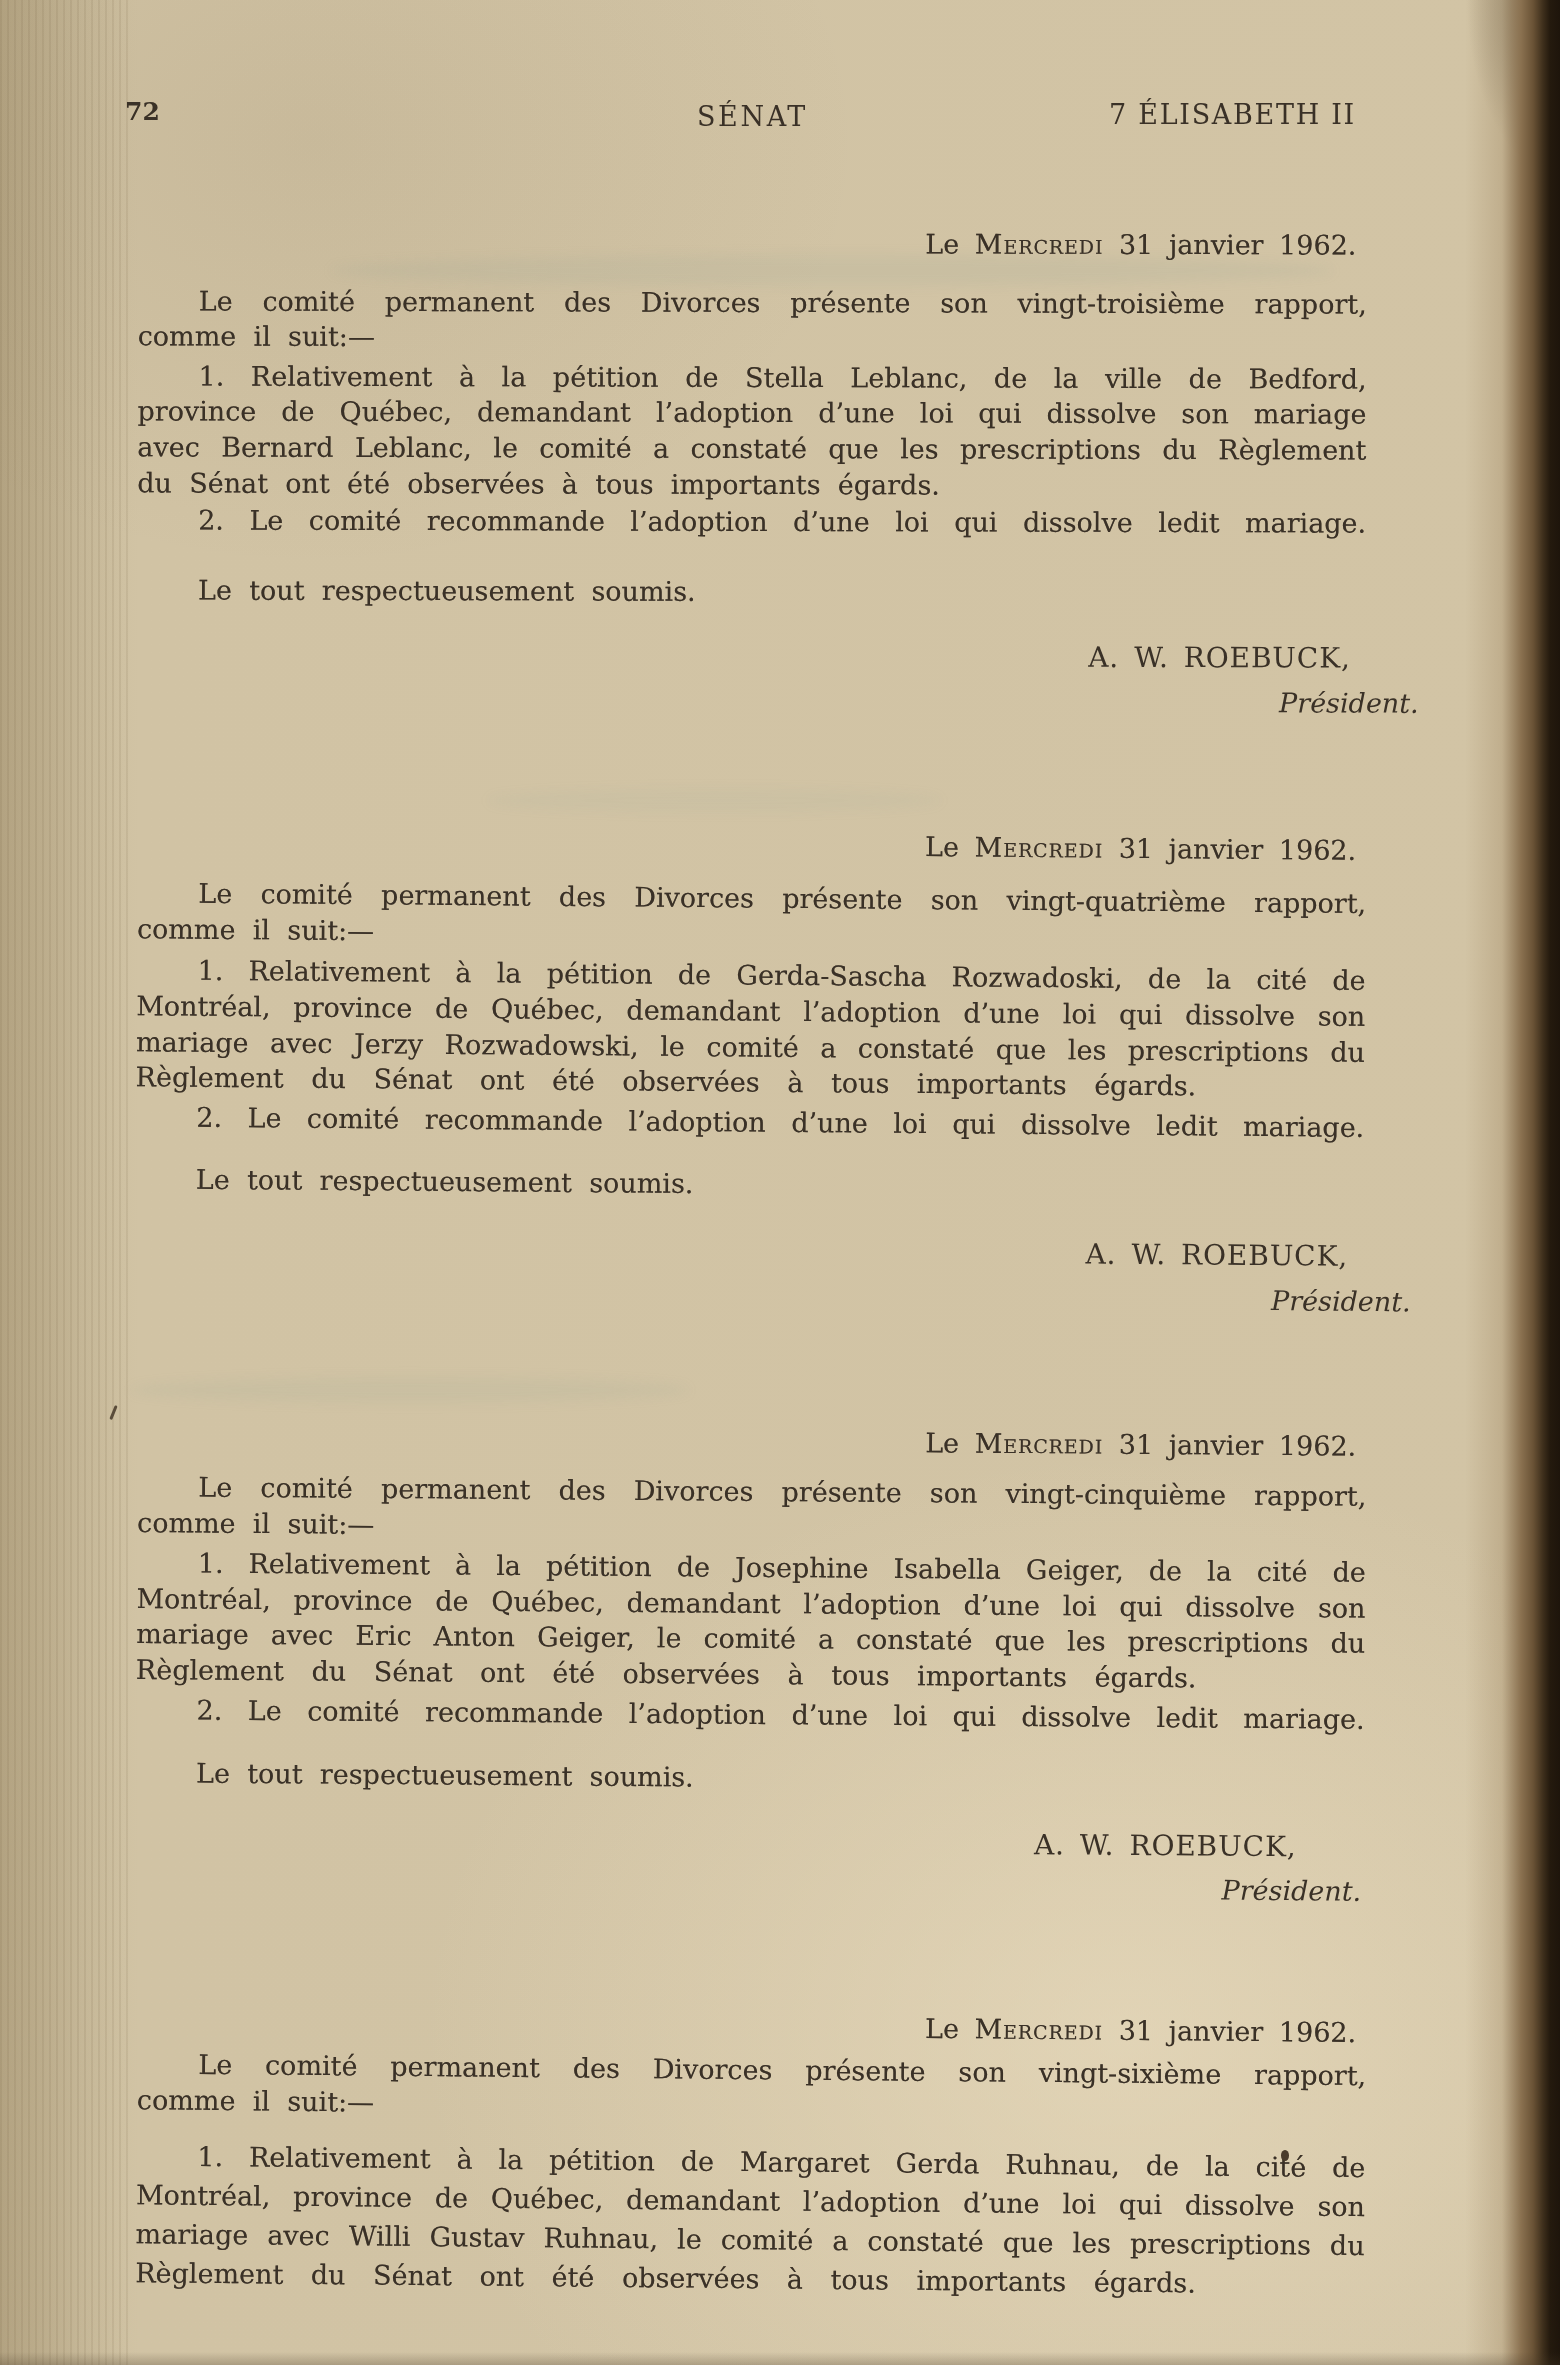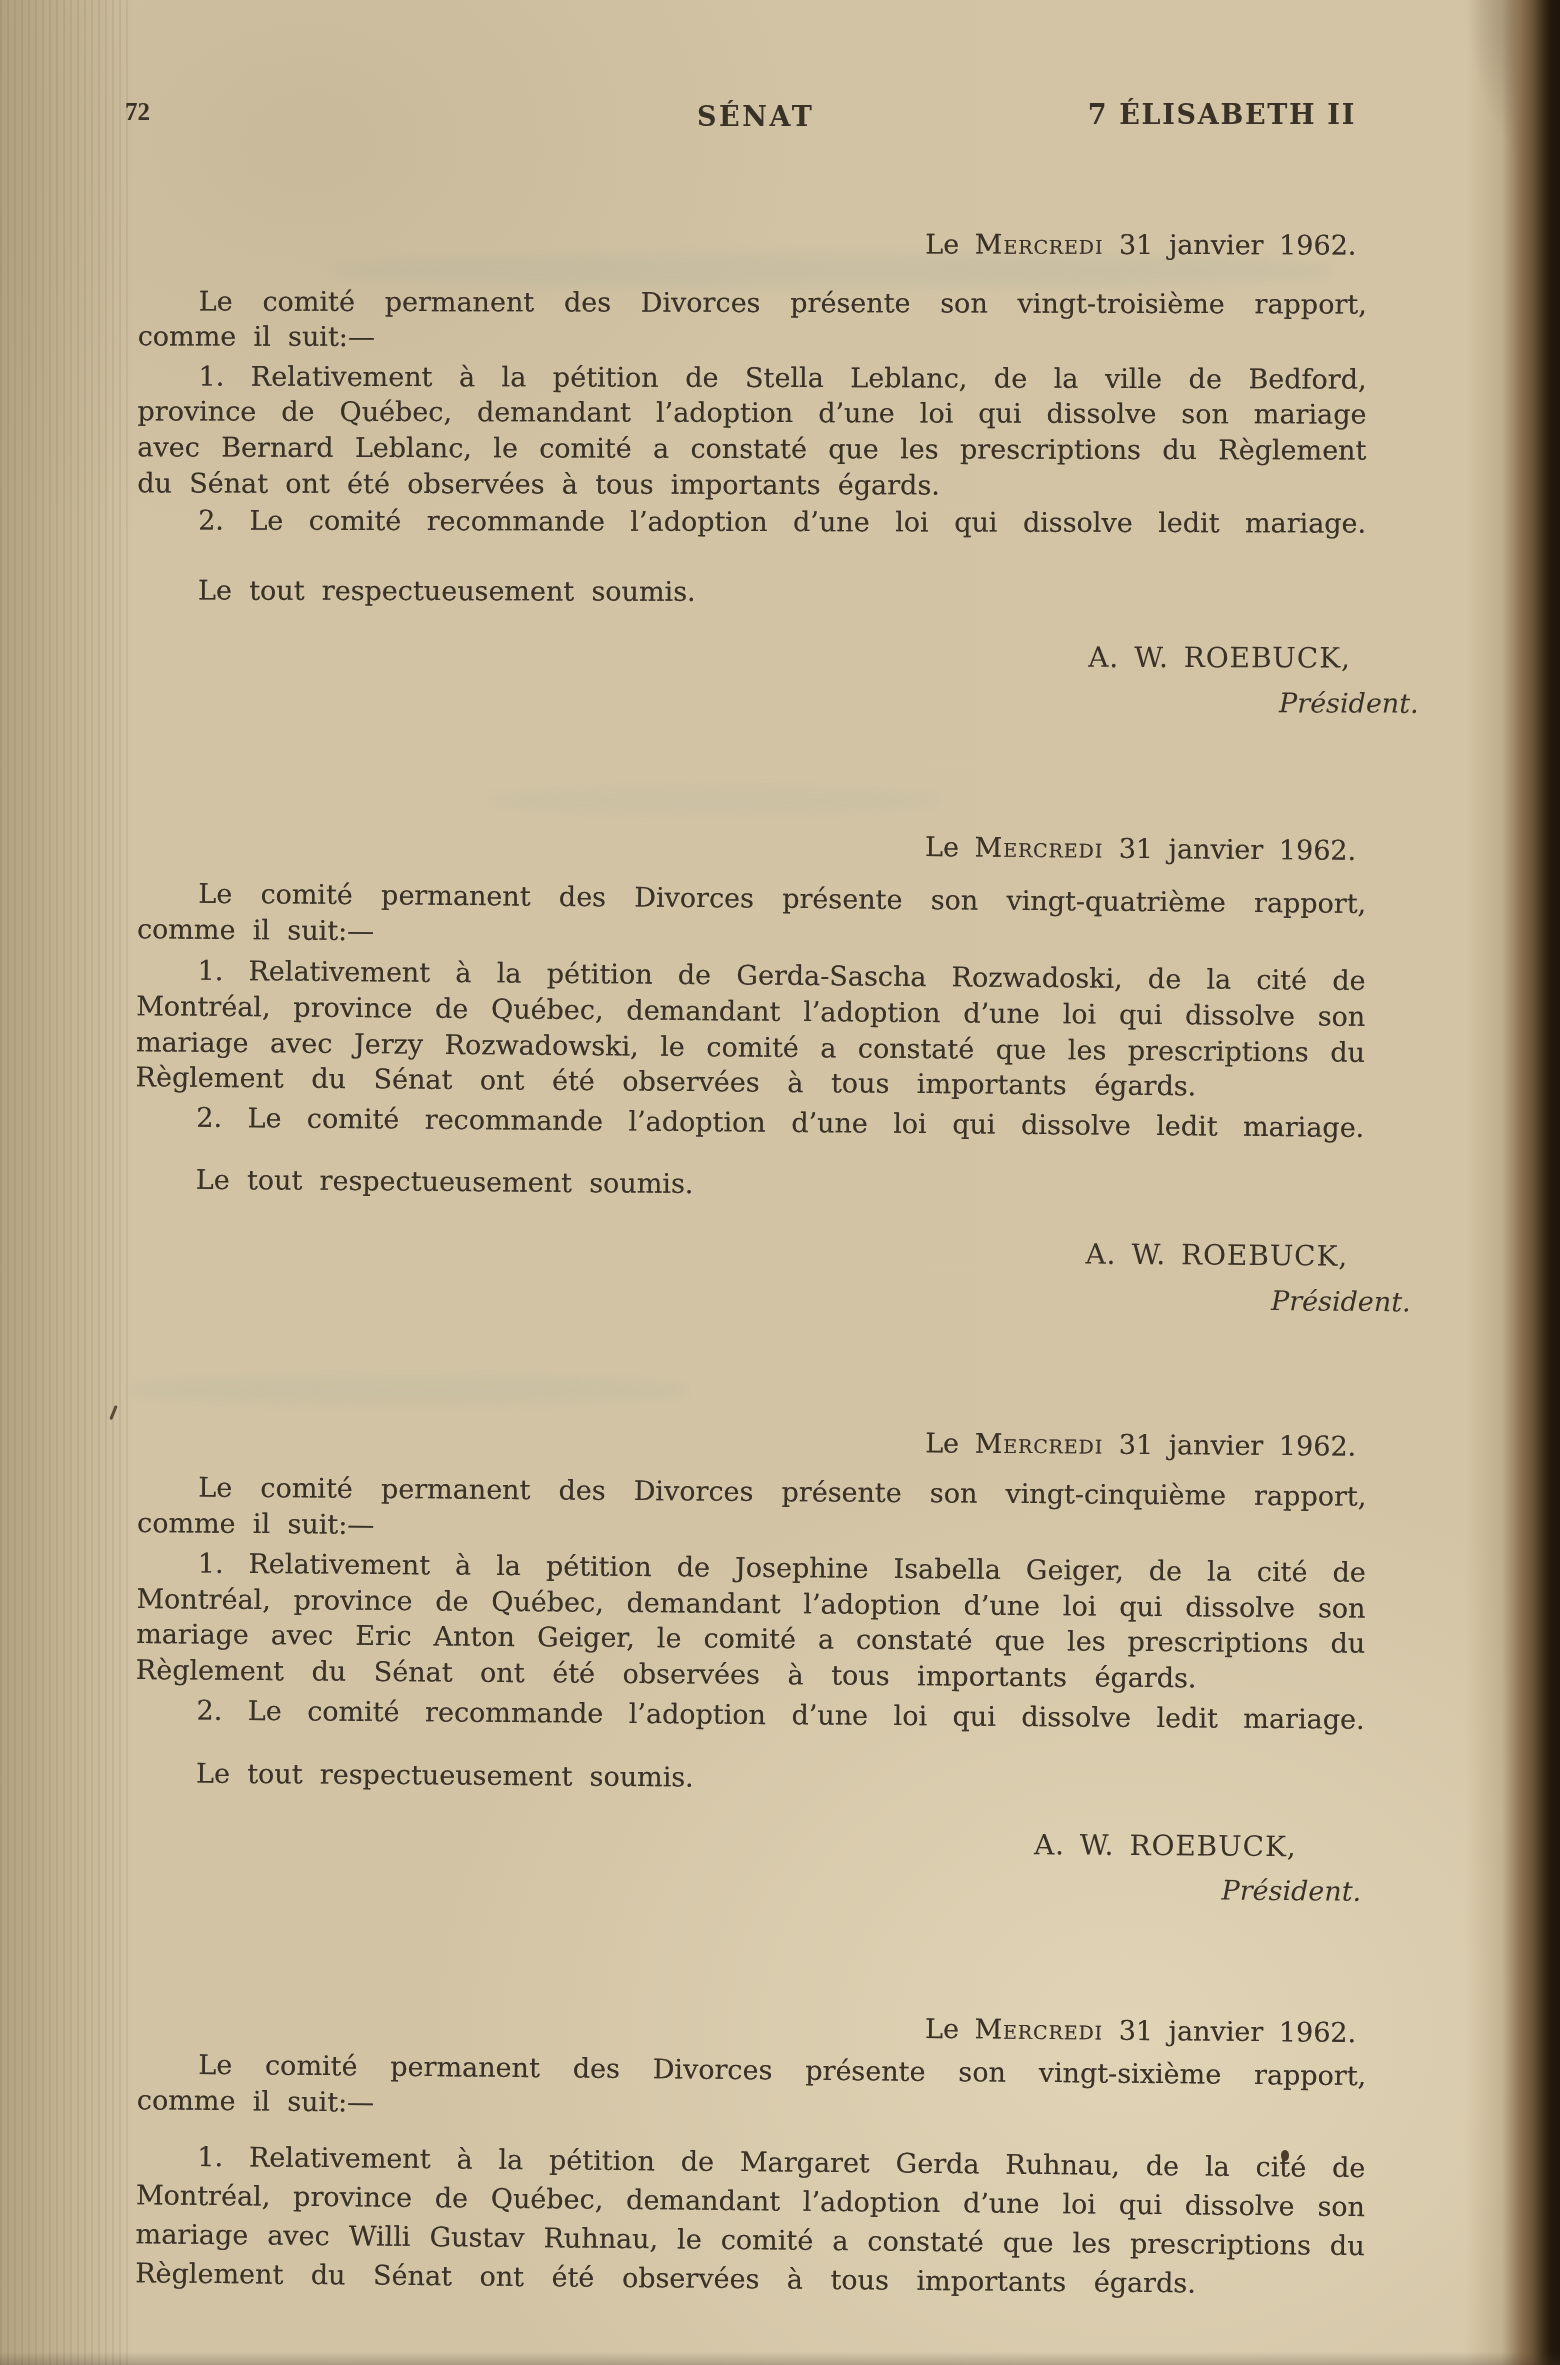--- a/index.html
+++ b/index.html
@@ -44,22 +44,22 @@
   .smudge { position: absolute; filter: blur(5.2px); border-radius: 50%; }
   .smudge.a { left: 331px; top: 255px; width: 1002px; height: 31px; background: rgba(146,162,150,0.13); }
   .smudge.b { left: 131px; top: 1377px; width: 558px; height: 26px; background: rgba(146,162,150,0.11); }
   .smudge.c { left: 488px; top: 789px; width: 453px; height: 22.7px; background: rgba(146,162,150,0.08); }
   .speck { position: absolute; background: #4a3b2a; border-radius: 50%; }
   .speck.s1 { left: 1281px; top: 2150px; width: 7.8px; height: 10.5px; filter: blur(0.4px); }
   .tick { position: absolute; left: 112px; top: 1405px; width: 2.6px; height: 15px;
           background: #5a4c3a; transform: rotate(22deg); border-radius: 1.7px; }
 
   
-  .hdr { position: absolute; font-size: 27px; line-height: 31px; white-space: nowrap; font-weight: bold; }
-  .pageno { left: 125px; top: 96px; font-weight: bold; font-size: 25px; font-family: Liberation Serif, serif; }
+  .hdr { position: absolute; font-size: 27px; line-height: 31px; white-space: nowrap; }
+  .pageno { left: 125px; top: 96px; font-weight: bold; font-size: 25px; }
   .hcenter { left: 697px; top: 101px; letter-spacing: 2.6px; }
   .hright  { right: 205px; top: 99px; letter-spacing: 1.7px; }
 
   
   .sec { position: absolute; left: 0; width: 1561px; }
   .sec1 { top: 213px;  height: 558px; transform: rotate(0.15deg); transform-origin: 0 0; }
   .sec2 { top: 810px;  height: 558px; transform: rotate(0.50deg); transform-origin: 0 0; }
   .sec3 { top: 1407px; height: 558px; transform: rotate(0.45deg); transform-origin: 0 0; }
   .sec4 { top: 1991px; height: 375px; transform: rotate(0.55deg); transform-origin: 0 0; }
 

